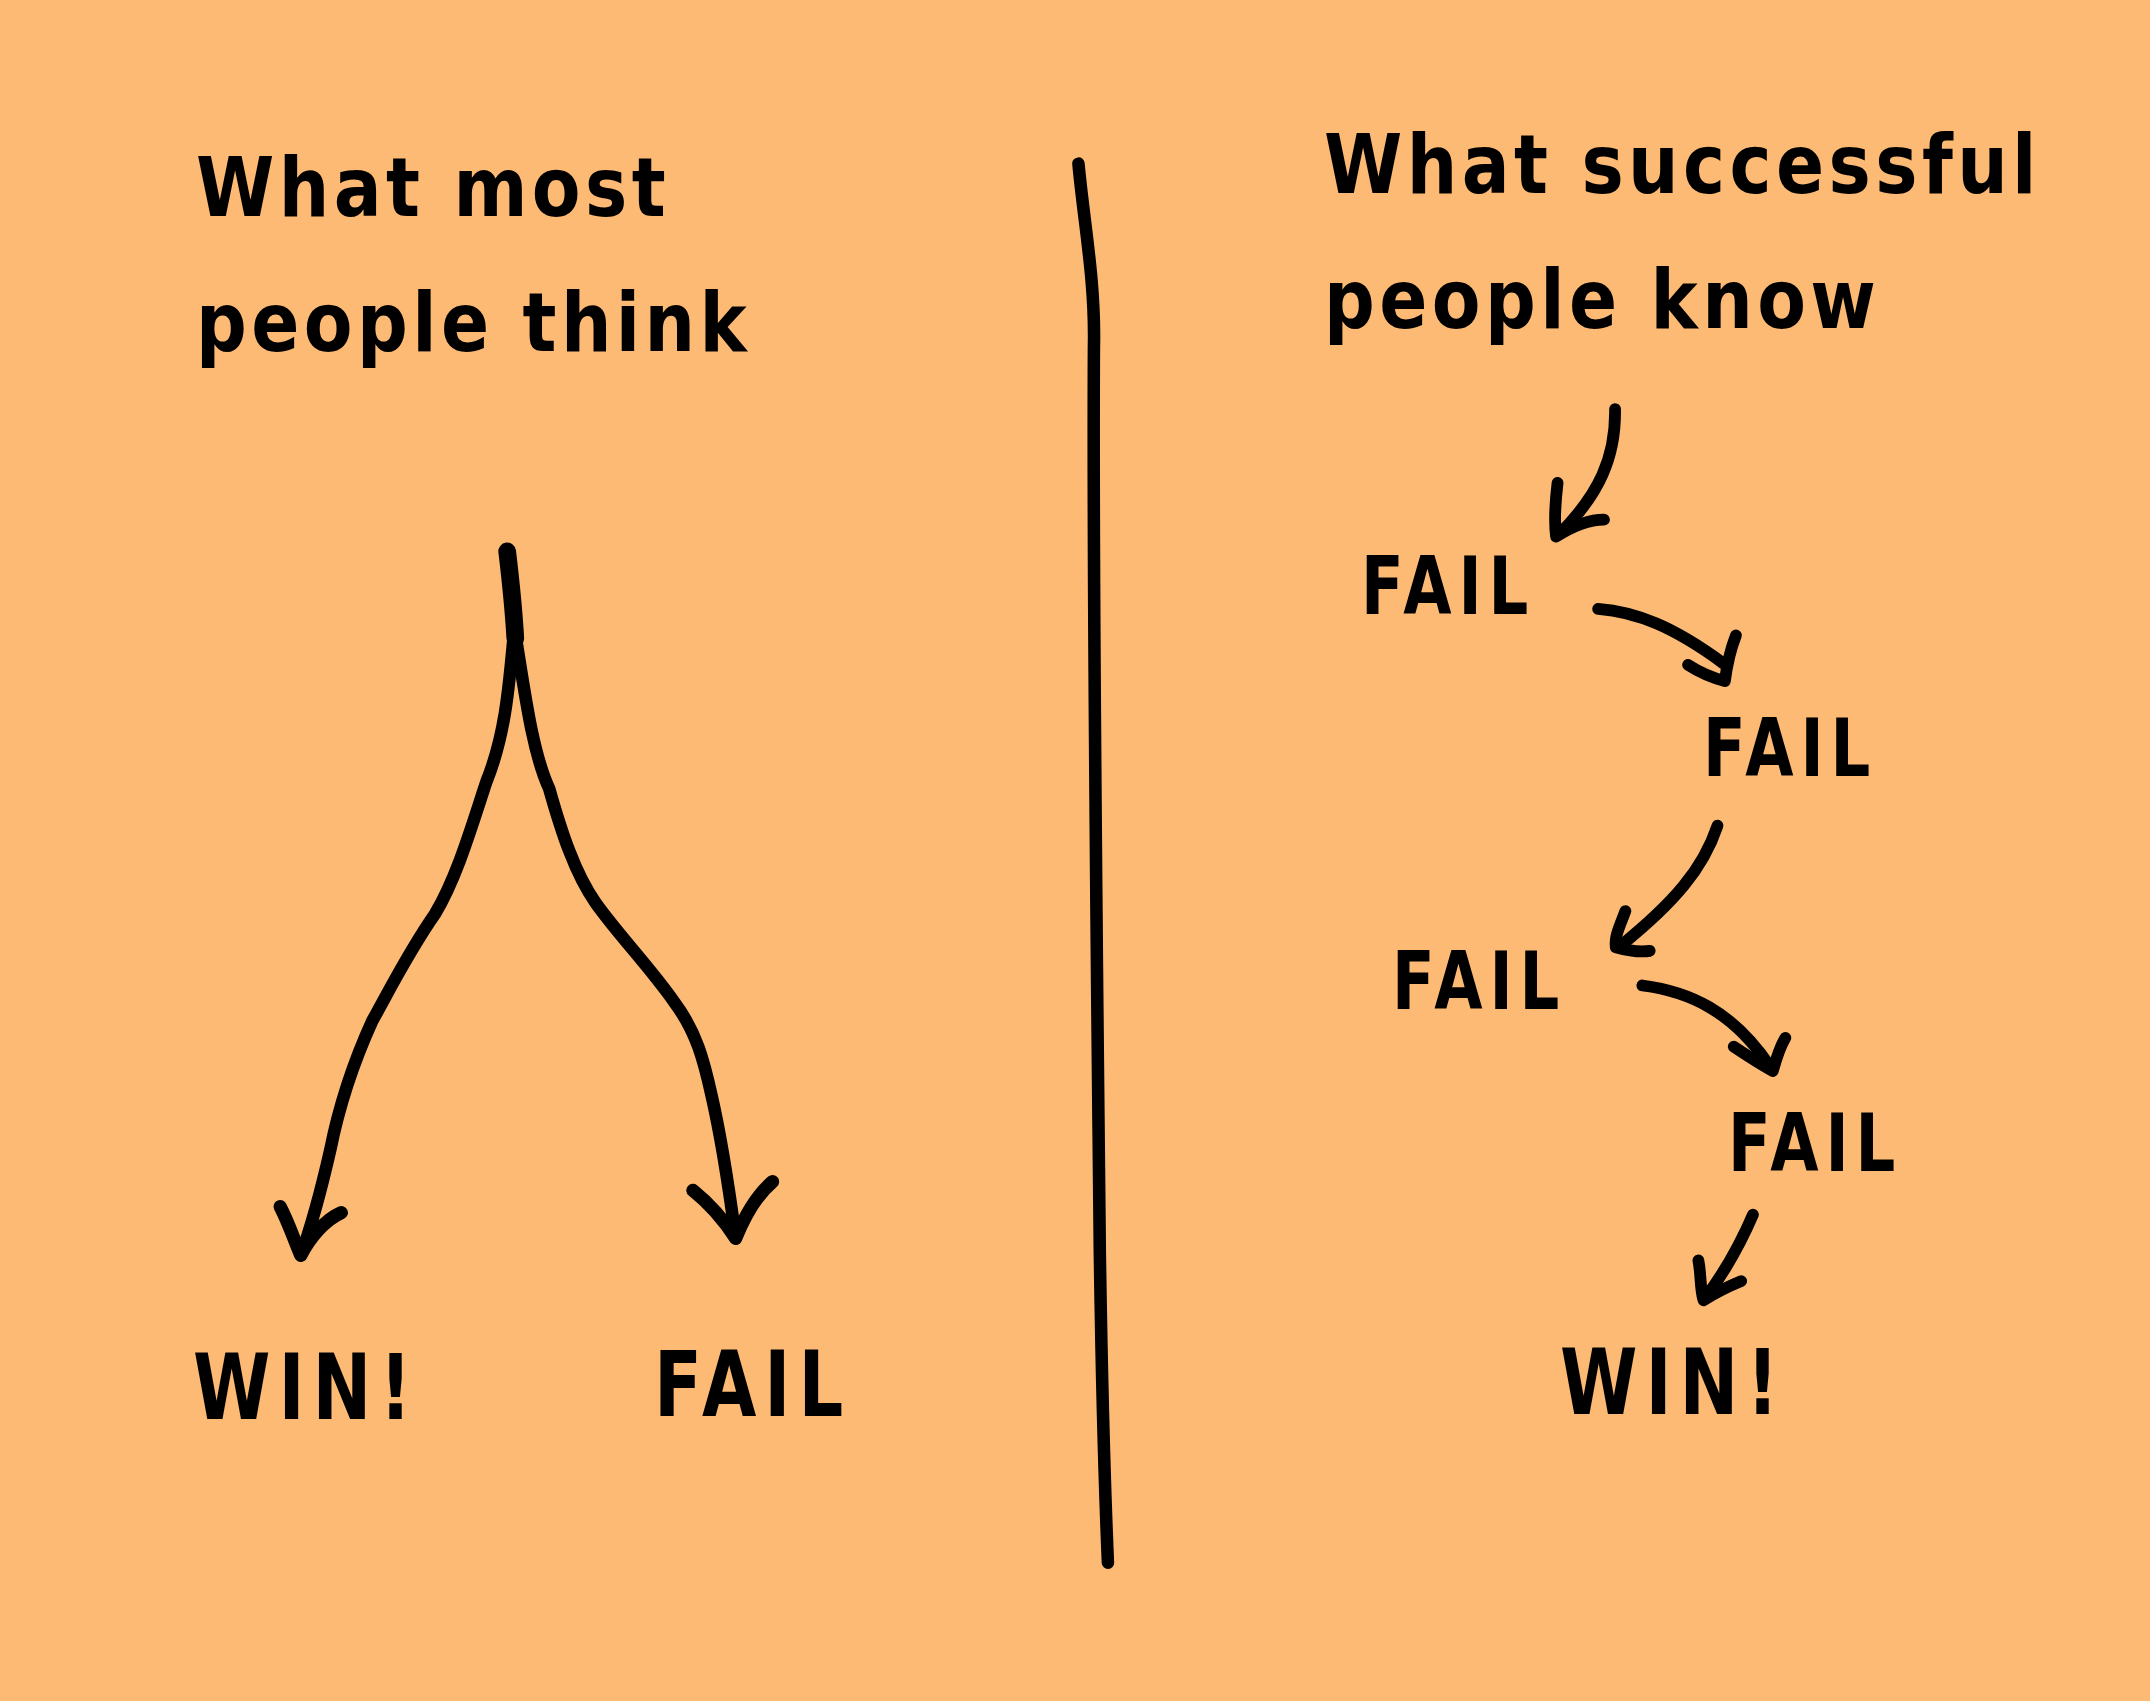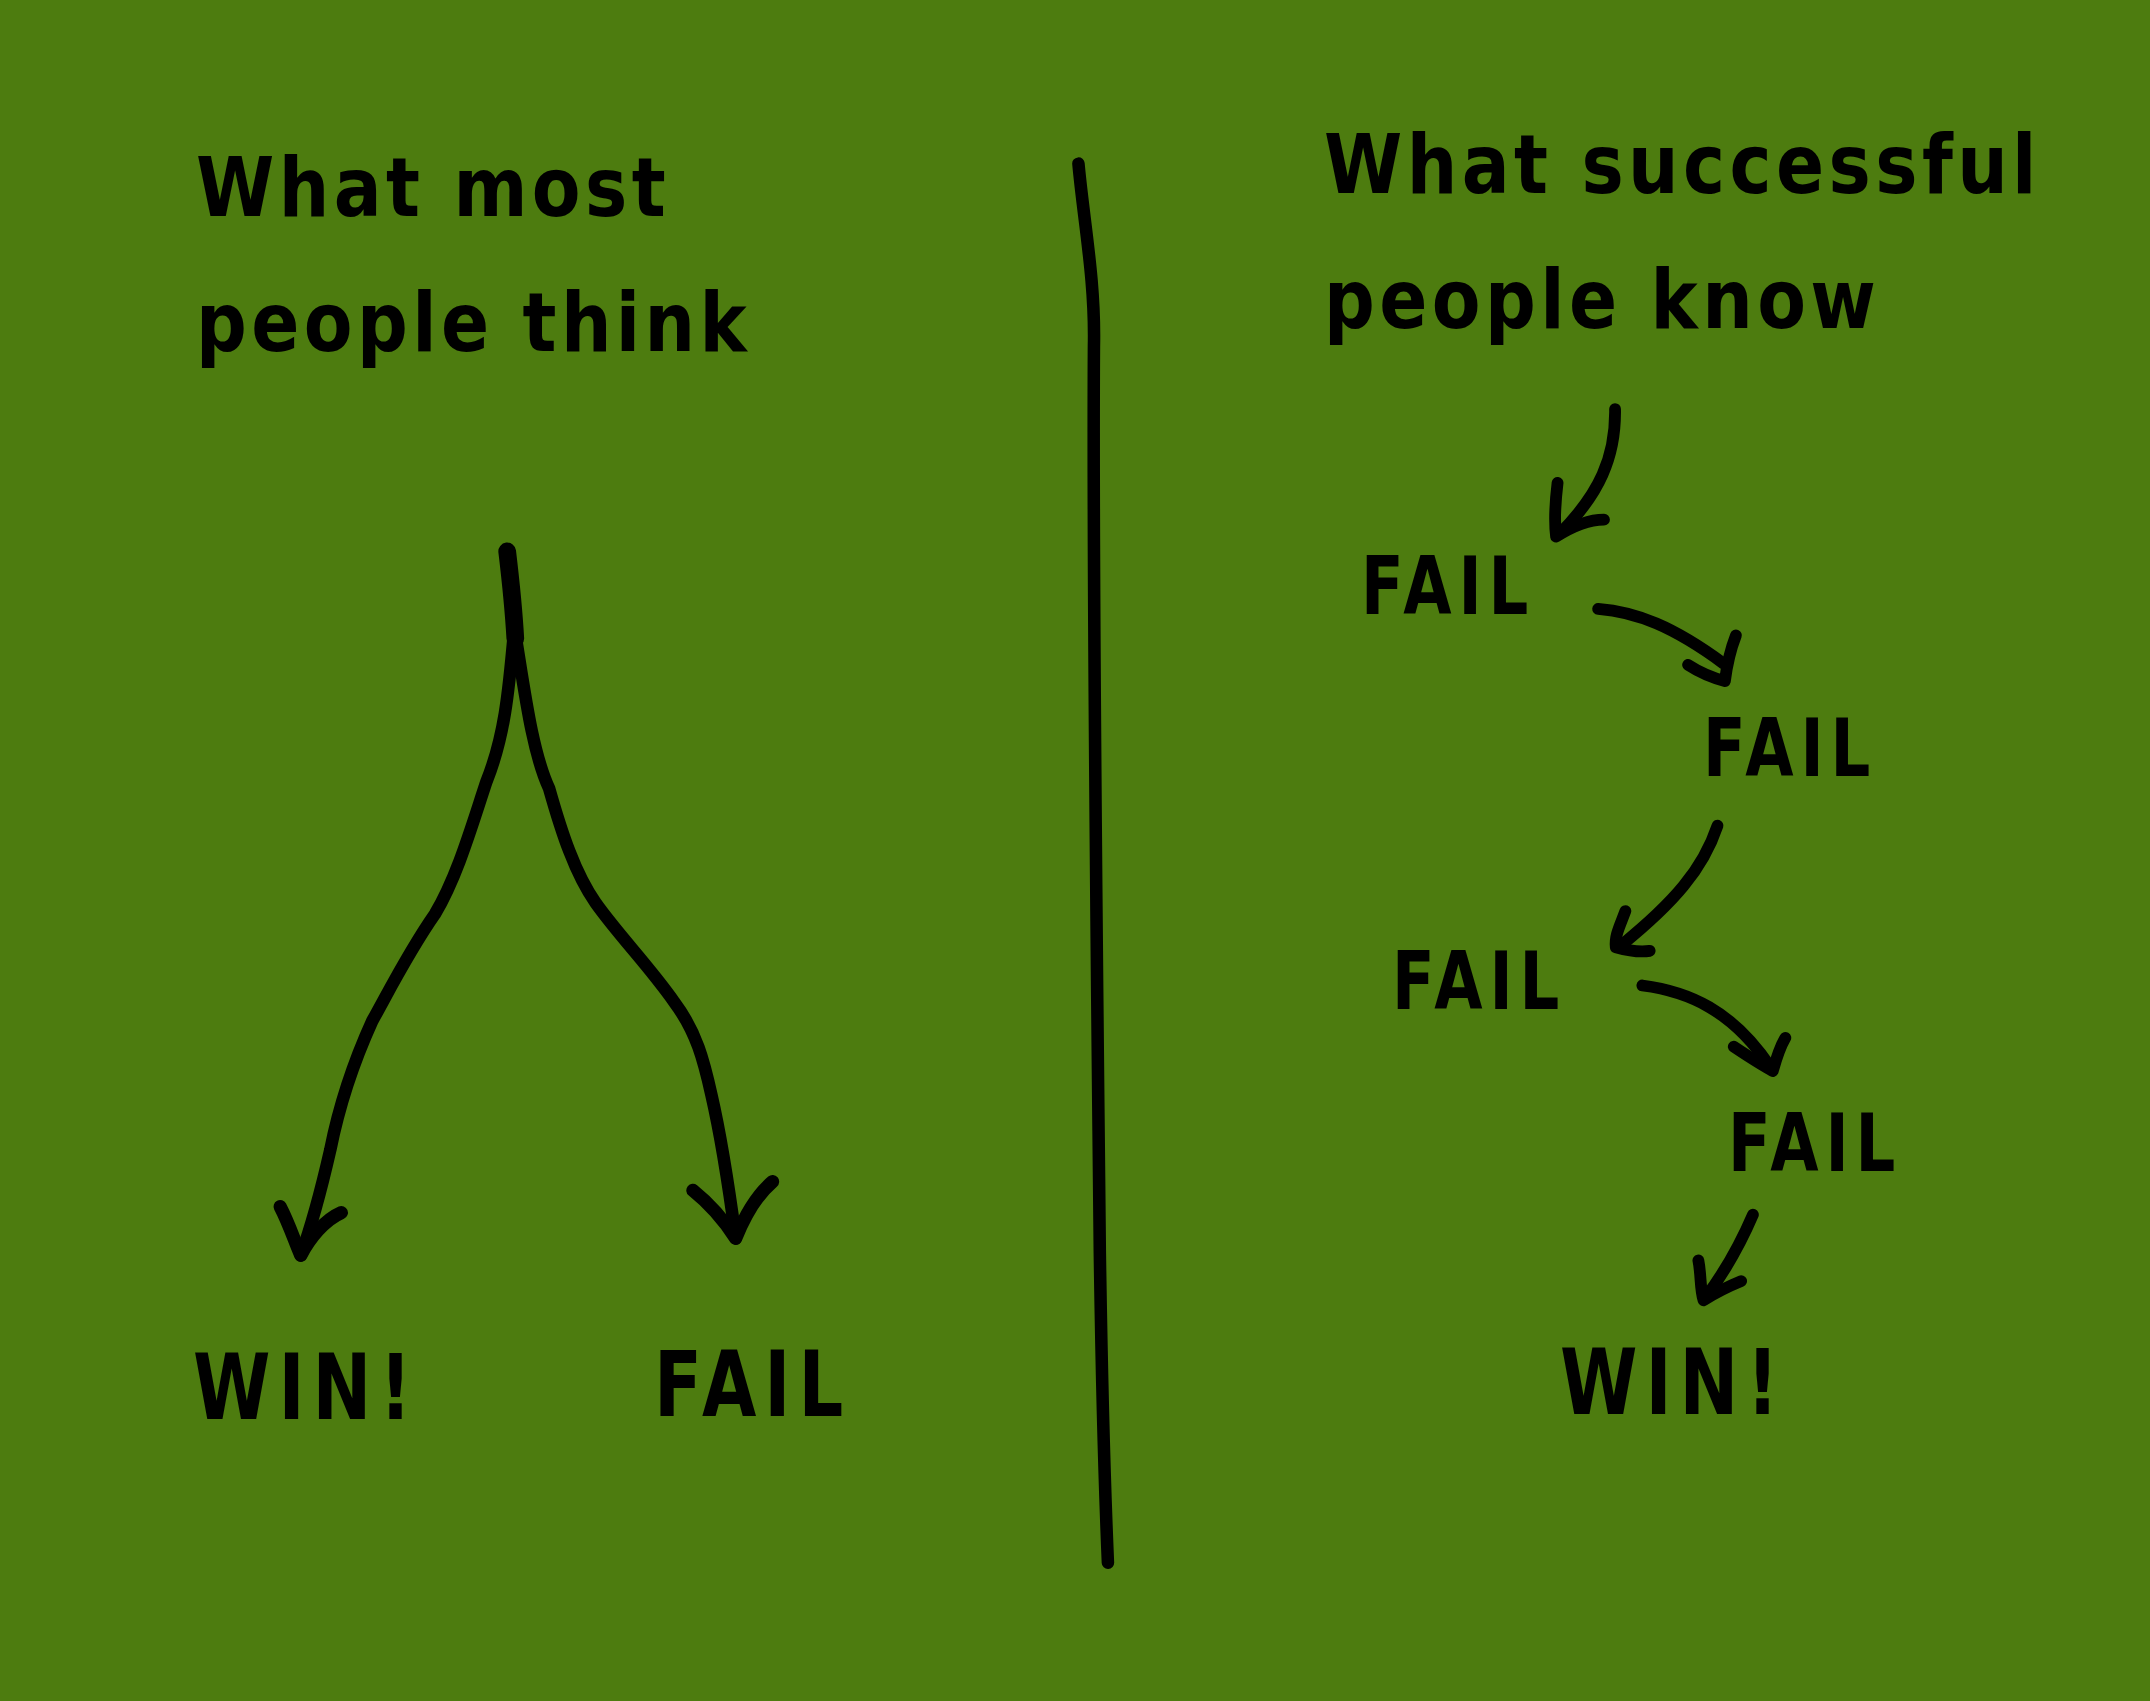--- a/index.html
+++ b/index.html
@@ -1,17 +1,17 @@
 <!DOCTYPE html>
 <html style="font-size:11.8px"><head>
 <meta charset="utf-8">
 <style>
   html, body { margin: 0; padding: 0; background: #ffffff; }
   body { width: 2151px; height: 1702px; overflow: hidden; position: relative; }
-  .canvas { position: absolute; left: 0; top: 0; width: 2151px; height: 1702px; background: #4d7c0f; }
+  .canvas { position: absolute; left: 0; top: 0; width: 2151px; height: 1702px; background: #fdba74; }
   svg.ink { position: absolute; left: 0; top: 0; width: 2151px; height: 1702px; }
   .ink path, .ink line { fill: none; stroke: #000000; stroke-linecap: round; stroke-linejoin: round; }
   .label {
     position: absolute;
     color: #000000;
     font-family: "DejaVu Sans", sans-serif;
     font-weight: bold;
     white-space: nowrap;
     line-height: 1;
   }

